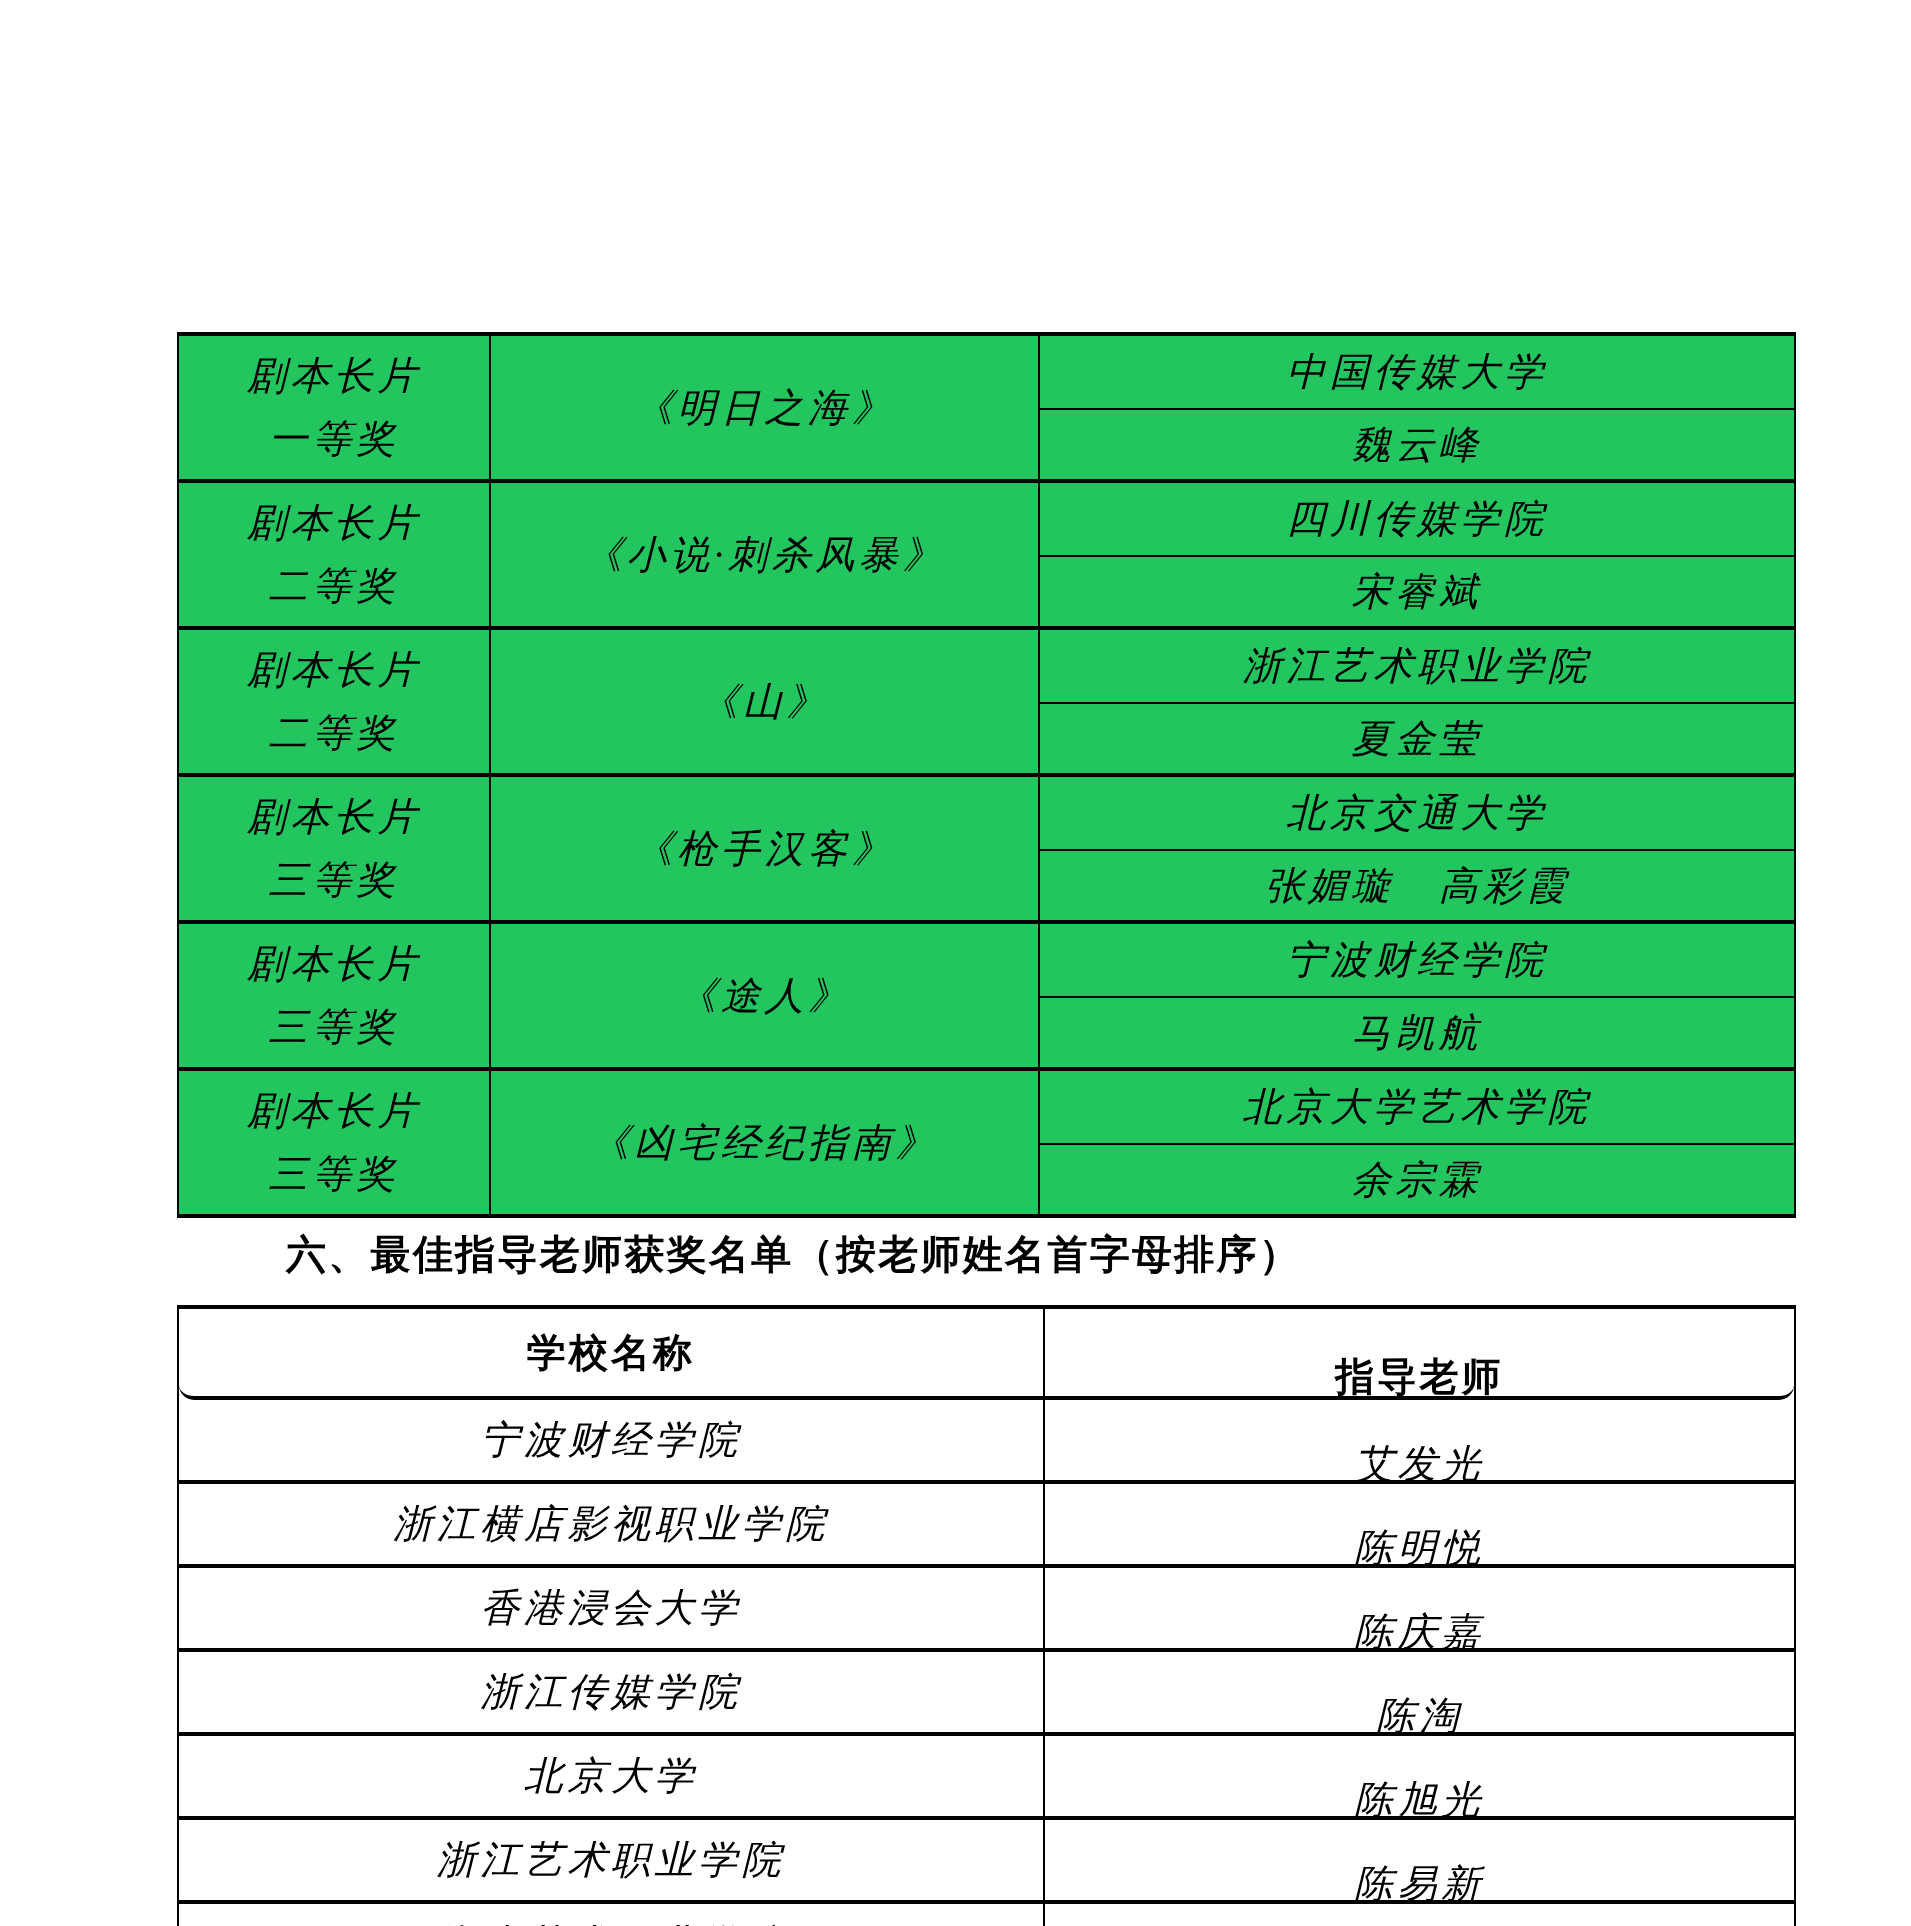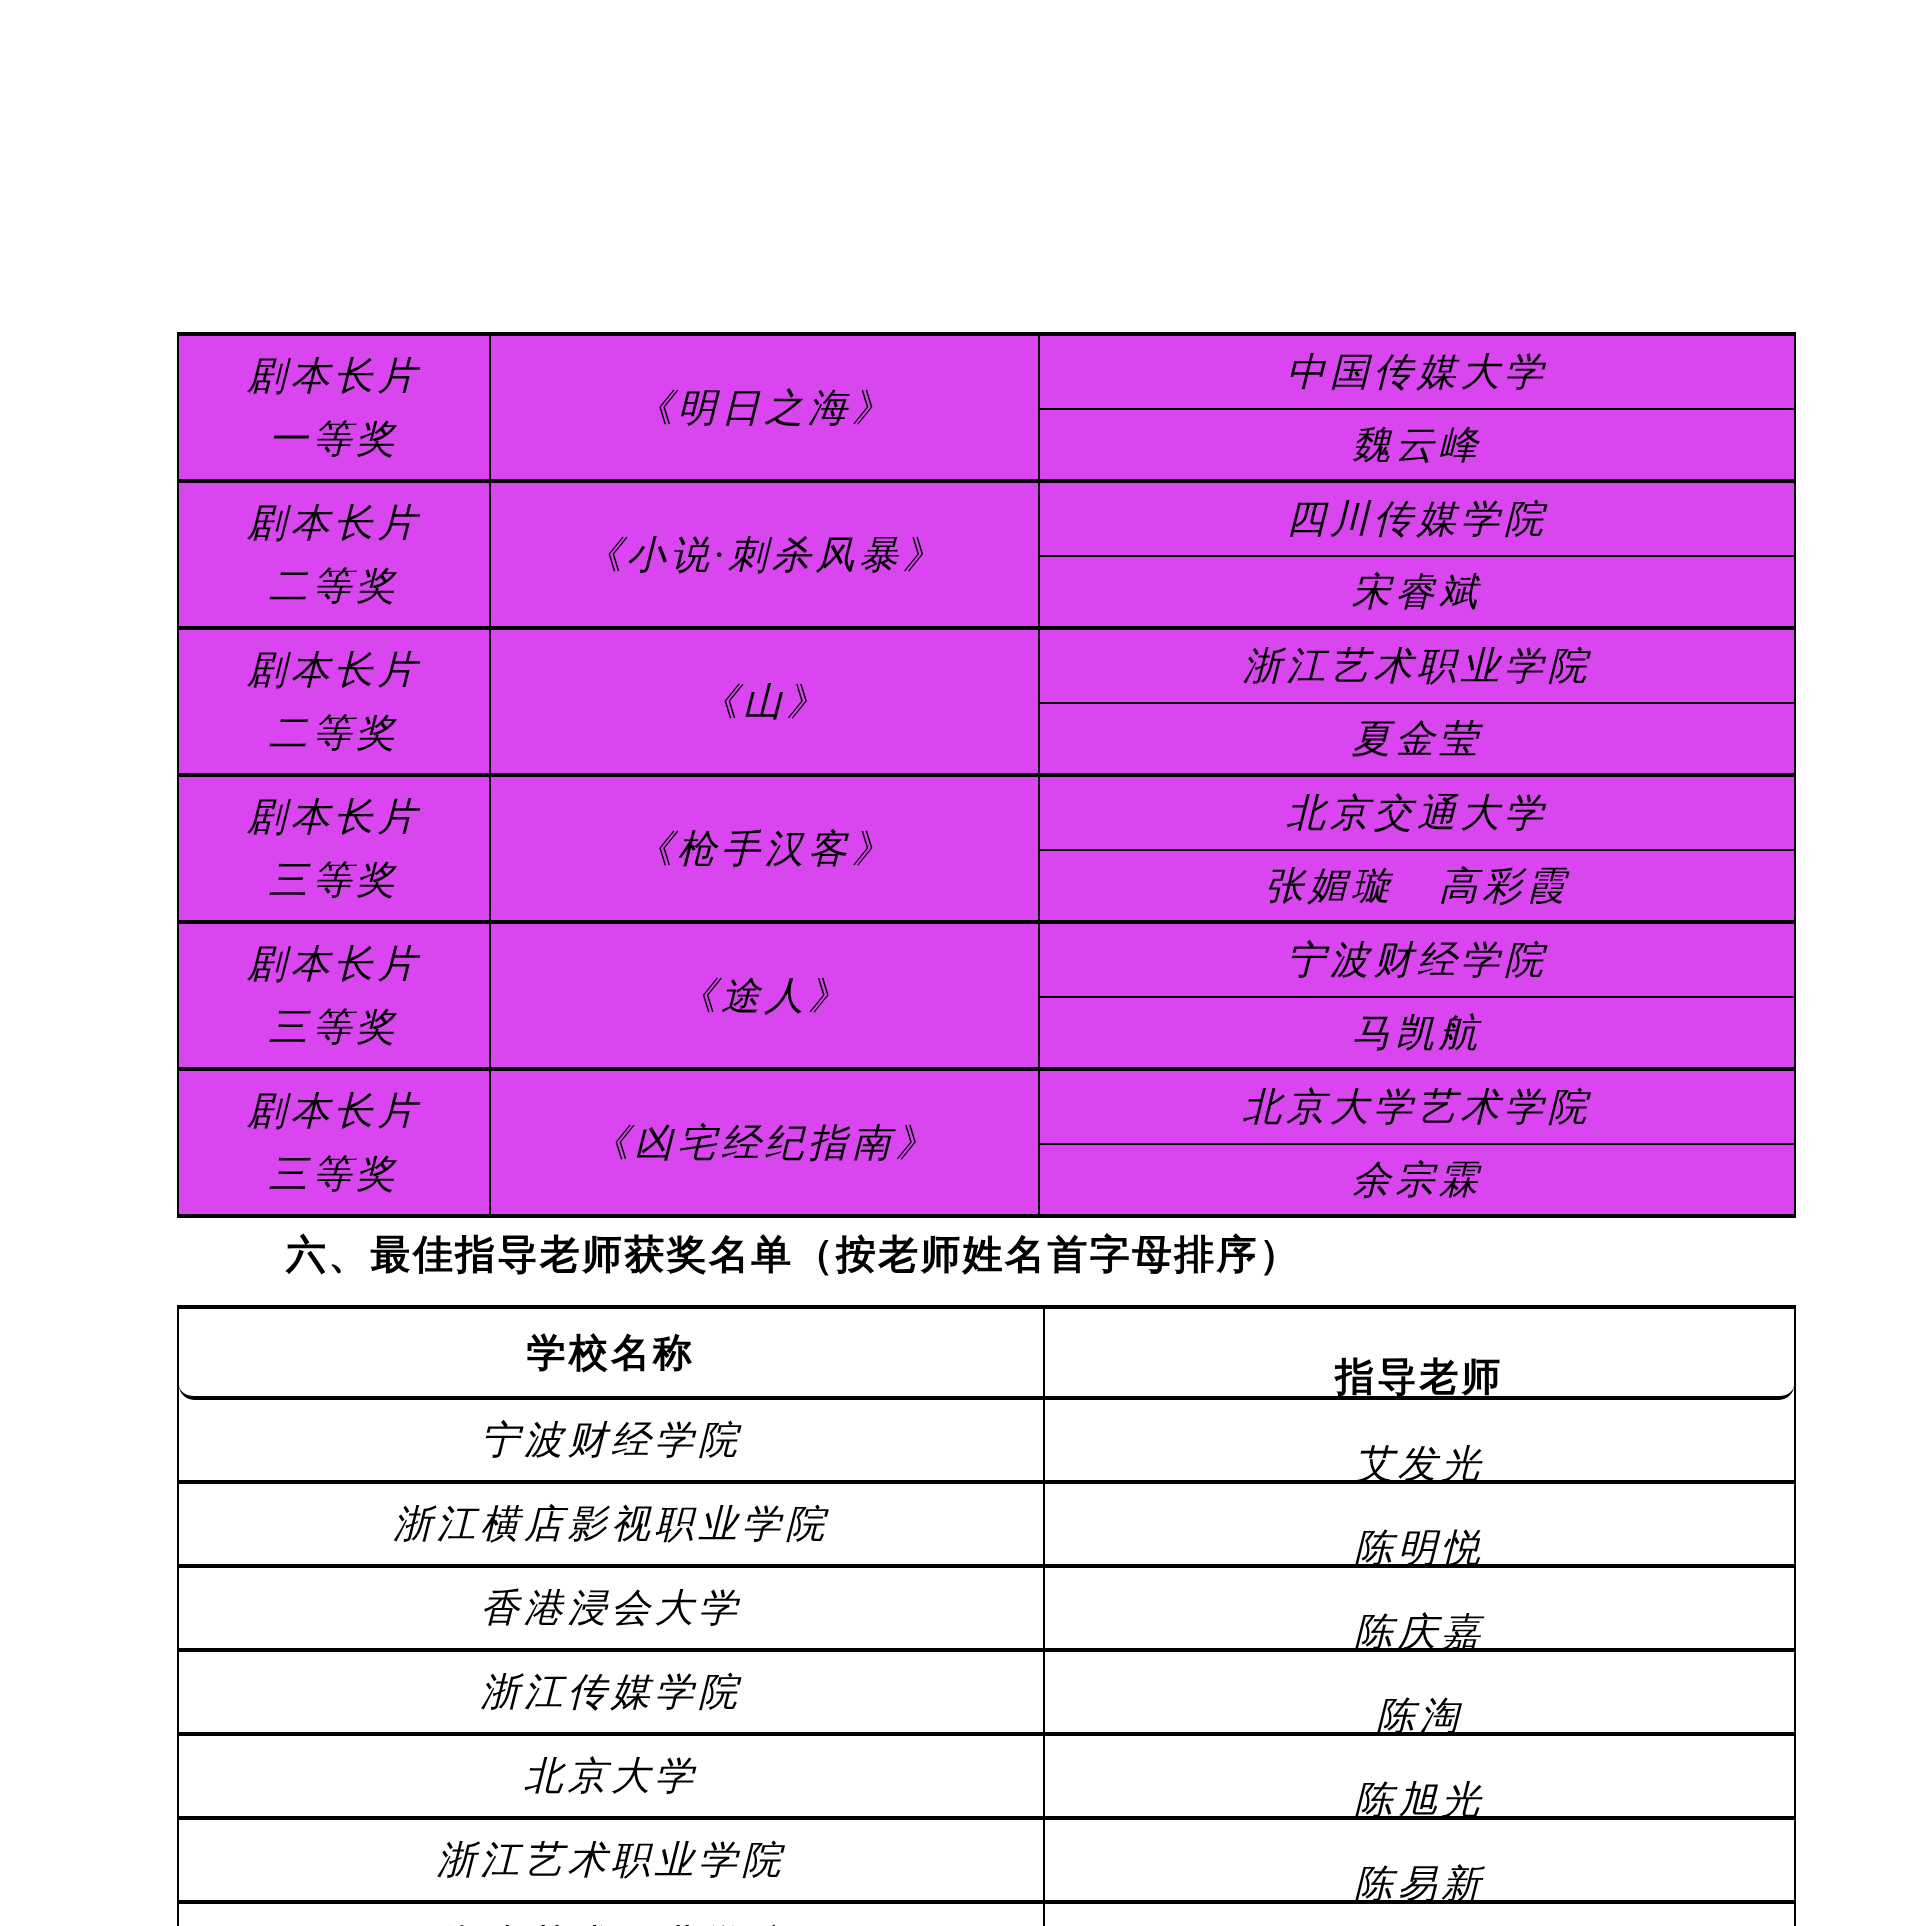--- a/index.html
+++ b/index.html
@@ -36,21 +36,21 @@
   
   .awards-table {
     position: absolute;
     left: 177px;
     top: 332px;
     width: 1619px;
     box-sizing: border-box;
     border-left: 2.3px solid #000;
     border-right: 2.3px solid #000;
     border-top: 4.6px solid #000;
-    background: #d946ef;
+    background: #22c55e;
   }
   .a-row {
     display: flex;
     height: 143px;
     border-bottom: 4.6px solid #000;
   }
   .a-cell {
     box-sizing: border-box;
     display: flex;
     align-items: center;

